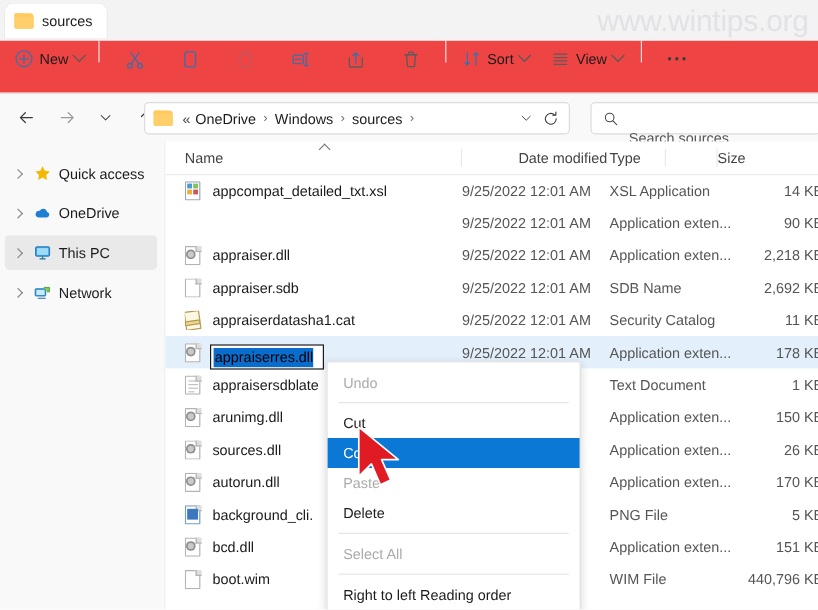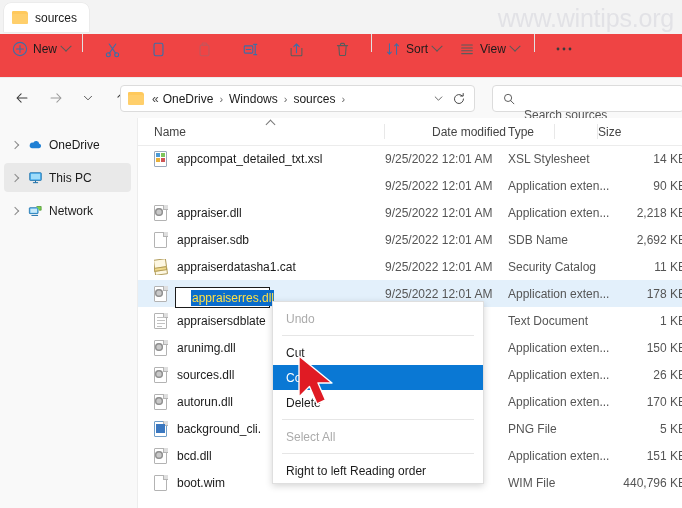--- a/index.html
+++ b/index.html
@@ -349,25 +349,24 @@
     background: #ffffff;
     border: 1.3px solid #1b1b1b;
     box-sizing: border-box;
     display: flex;
     align-items: center;
     padding-left: 2px;
     z-index: 20;
   }
   #renamebox .sel-text {
     background: #0a6ccc;
-    color: #fde047;
+    color: #000000;
     font-size: 12px;
     padding: 1px 0 1px 1px;
     white-space: nowrap;
-    margin-left: 13px;
   }
 
   
   .fi { position: relative; width: 14px; height: 16px; flex: 0 0 auto; }
   .fi .page {
     position: absolute; left: 0; top: 0;
     width: 13px; height: 16px;
     background: #ffffff;
     border: 1px solid #b3b3b3;
     border-radius: 1px;
@@ -610,20 +609,29 @@
       <circle cx="7.8" cy="7.6" r="4.6" fill="none" stroke="#4a4a4a" stroke-width="1.15"></circle>
       <path d="M11.3 11.2l4 4" stroke="#4a4a4a" stroke-width="1.15" stroke-linecap="round"></path>
     </svg>
     <span class="sph">Search sources</span>
   </div>
 
   <div id="body-area">
 
     <div id="sidebar">
 
+      <div class="nav-item">
+        <span class="nav-chev">
+            <i></i>
+          </span>
+        <svg width="15" height="15" viewBox="0 0 18 18">
+          <path d="M9 1.9l2.2 4.5 5 .7-3.6 3.5.85 4.95L9 13.2l-4.45 2.35.85-4.95L1.8 7.1l5-.7z" fill="#f5b800"></path>
+        </svg>
+        <span class="nav-label">Quick access</span>
+      </div>
 
       <div class="nav-item">
         <span class="nav-chev">
             <i></i>
           </span>
         <svg width="15" height="15" viewBox="0 0 18 18">
           <path d="M4.6 13.4h8.6a2.7 2.7 0 00.3-5.35 3.9 3.9 0 00-7.3-1.2 2.9 2.9 0 00-1.6 6.55z" fill="#1e7fd4"></path>
         </svg>
         <span class="nav-label">OneDrive</span>
       </div>
@@ -685,21 +693,21 @@
             <span class="fi xsl">
                 <span class="page"></span>
                 <span class="sq1"></span>
                 <span class="sq2"></span>
                 <span class="sq3"></span>
                 <span class="sq4"></span>
               </span>
             <span class="fname">appcompat_detailed_txt.xsl</span>
           </span>
           <span class="cell-date">9/25/2022 12:01 AM</span>
-          <span class="cell-type">XSL Stylesheet</span>
+          <span class="cell-type">XSL Application</span>
           <span class="cell-size">14 KB</span>
         </div>
 
         <div class="row">
           <span class="cell-date">9/25/2022 12:01 AM</span>
           <span class="cell-type">Application exten...</span>
           <span class="cell-size">90 KB</span>
         </div>
 
         <div class="row">
@@ -867,20 +875,23 @@
     <div class="mi dis">
         <span>Undo</span>
       </div>
     <div class="msep"></div>
     <div class="mi">
         <span>Cut</span>
       </div>
     <div class="mi hl">
         <span>Copy</span>
       </div>
+    <div class="mi dis">
+        <span>Paste</span>
+      </div>
     <div class="mi">
         <span>Delete</span>
       </div>
     <div class="msep"></div>
     <div class="mi dis">
         <span>Select All</span>
       </div>
     <div class="msep"></div>
     <div class="mi">
         <span>Right to left Reading order</span>

